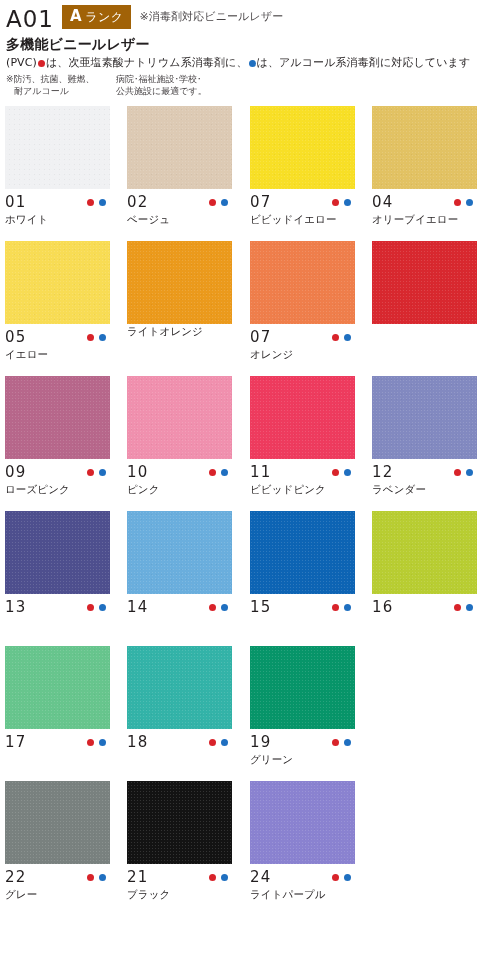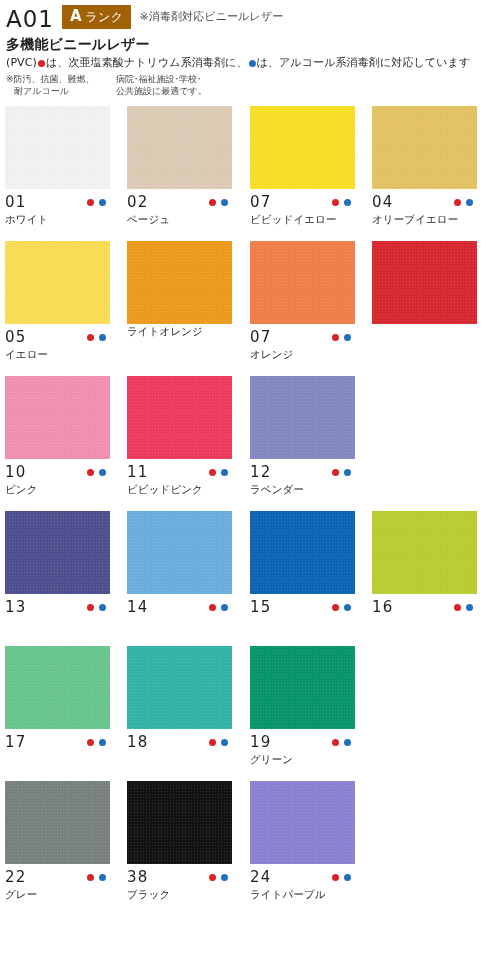--- a/index.html
+++ b/index.html
@@ -290,20 +290,33 @@
           </div>
           <div class="name">オレンジ</div>
         </div>
       </div>
       <div class="cell">
         <div class="swatch" style="background: rgb(216, 40, 47);"></div>
       </div>
     </div>
     <div class="row">
       <div class="cell">
+        <div class="swatch" style="background: rgb(183, 103, 139);"></div>
+        <div class="meta">
+          <div class="num-line">
+            <div class="num">09</div>
+            <div class="dots">
+              <span style="background: rgb(216, 35, 42);"></span>
+              <span style="background: rgb(31, 111, 192);"></span>
+            </div>
+          </div>
+          <div class="name">ローズピンク</div>
+        </div>
+      </div>
+      <div class="cell">
         <div class="swatch" style="background: rgb(240, 144, 174);"></div>
         <div class="meta">
           <div class="num-line">
             <div class="num">10</div>
             <div class="dots">
               <span style="background: rgb(216, 35, 42);"></span>
               <span style="background: rgb(31, 111, 192);"></span>
             </div>
           </div>
           <div class="name">ピンク</div>
@@ -442,21 +455,21 @@
               <span style="background: rgb(31, 111, 192);"></span>
             </div>
           </div>
           <div class="name">グレー</div>
         </div>
       </div>
       <div class="cell">
         <div class="swatch" style="background: rgb(19, 19, 19);"></div>
         <div class="meta">
           <div class="num-line">
-            <div class="num">38</div>
+            <div class="num">21</div>
             <div class="dots">
               <span style="background: rgb(216, 35, 42);"></span>
               <span style="background: rgb(31, 111, 192);"></span>
             </div>
           </div>
           <div class="name">ブラック</div>
         </div>
       </div>
       <div class="cell">
         <div class="swatch" style="background: rgb(138, 130, 208);"></div>

